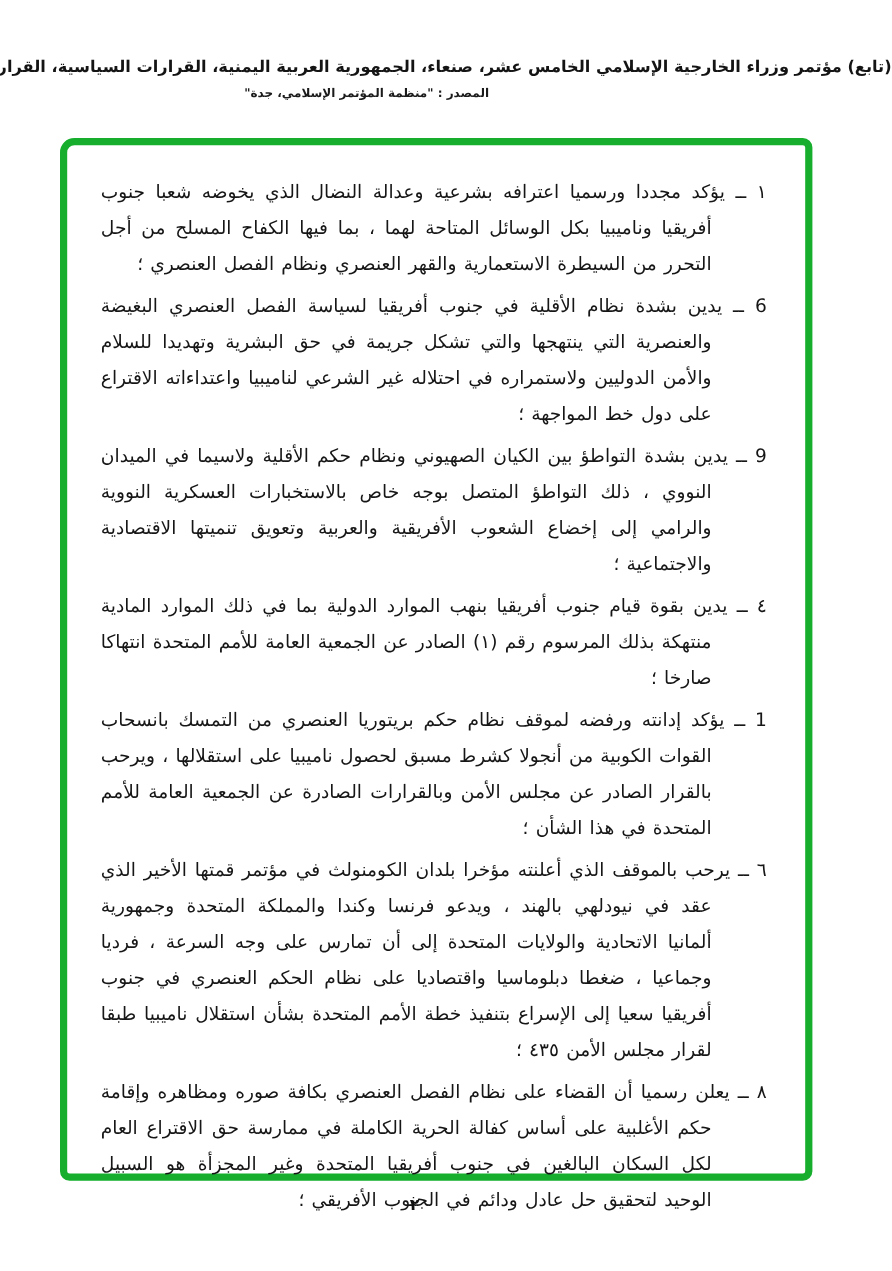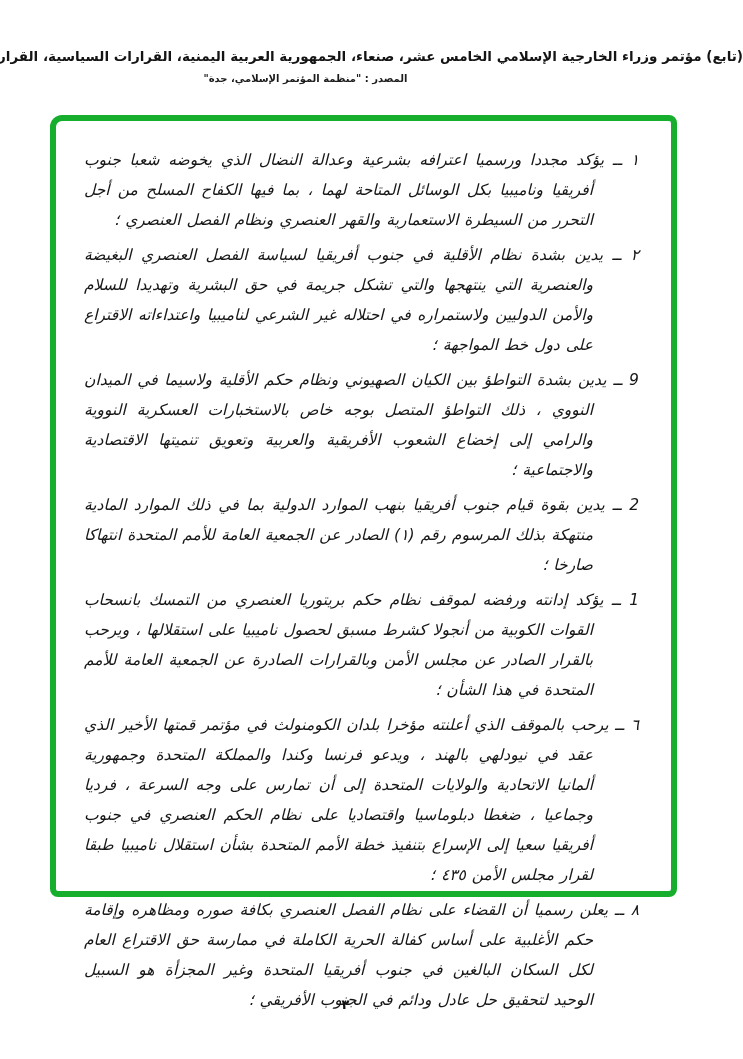--- a/index.html
+++ b/index.html
@@ -34,26 +34,25 @@
     left:-66px;
     margin-top:9px;
     font-size:10px;
     font-weight:bold;
     color:#1b1b1b;
   }
   
   .frame{
     position:absolute;
     left:50px;top:115px;
-    width:627px;height:782px;
+    width:627px;height:869px;
     box-sizing:border-box;
     border:6px solid #16ae2c;
     border-radius:12px 8px 8px 8px;
     background:#ffffff;
-    font-style:italic;
   }
   .content{
     position:absolute;
     inset:0;
     padding:24px 32px 0 28px;
     direction:rtl;
     text-align:justify;
     font-size:15.5px;
     line-height:30px;
     color:#161616;
@@ -87,25 +86,25 @@
   <div class="header">
     <div class="header-line1">(تابع) مؤتمر وزراء الخارجية الإسلامي الخامس عشر، صنعاء، الجمهورية العربية اليمنية، القرارات السياسية، القرار الرقم ١٤/١٥-س</div>
     <div class="header-line2">المصدر :  "منظمة المؤتمر الإسلامي، جدة"</div>
   </div>
 
   <div class="frame">
     <div class="content">
 
       <p class="clause"><span class="num">١ ــ</span> <span>يؤكد مجددا ورسميا اعترافه بشرعية وعدالة النضال الذي يخوضه شعبا جنوب أفريقيا وناميبيا بكل الوسائل المتاحة لهما ، بما فيها الكفاح المسلح من أجل التحرر من السيطرة الاستعمارية والقهر العنصري ونظام الفصل العنصري ؛</span></p>
 
-      <p class="clause"><span class="num">٢ ــ</span> <span>يدين بشدة نظام الأقلية في جنوب أفريقيا لسياسة الفصل العنصري البغيضة والعنصرية التي ينتهجها والتي تشكل جريمة في حق البشرية وتهديدا للسلام والأمن الدوليين ولاستمراره في احتلاله غير الشرعي لناميبيا واعتداءاته الاقتراع على دول خط المواجهة ؛</span></p>
+      <p class="clause"><span class="num">6 ــ</span> <span>يدين بشدة نظام الأقلية في جنوب أفريقيا لسياسة الفصل العنصري البغيضة والعنصرية التي ينتهجها والتي تشكل جريمة في حق البشرية وتهديدا للسلام والأمن الدوليين ولاستمراره في احتلاله غير الشرعي لناميبيا واعتداءاته الاقتراع على دول خط المواجهة ؛</span></p>
 
       <p class="clause"><span class="num">9 ــ</span> <span>يدين بشدة التواطؤ بين الكيان الصهيوني ونظام حكم الأقلية ولاسيما في الميدان النووي ، ذلك التواطؤ المتصل بوجه خاص بالاستخبارات العسكرية النووية والرامي إلى إخضاع الشعوب الأفريقية والعربية وتعويق تنميتها الاقتصادية والاجتماعية ؛</span></p>
 
-      <p class="clause"><span class="num">2 ــ</span> <span>يدين بقوة قيام جنوب أفريقيا بنهب الموارد الدولية بما في ذلك الموارد المادية منتهكة بذلك المرسوم رقم (١) الصادر عن الجمعية العامة للأمم المتحدة انتهاكا صارخا ؛</span></p>
+      <p class="clause"><span class="num">٤ ــ</span> <span>يدين بقوة قيام جنوب أفريقيا بنهب الموارد الدولية بما في ذلك الموارد المادية منتهكة بذلك المرسوم رقم (١) الصادر عن الجمعية العامة للأمم المتحدة انتهاكا صارخا ؛</span></p>
 
       <p class="clause"><span class="num">1 ــ</span> <span>يؤكد إدانته ورفضه لموقف نظام حكم بريتوريا العنصري من التمسك بانسحاب القوات الكوبية من أنجولا كشرط مسبق لحصول ناميبيا على استقلالها ، ويرحب بالقرار الصادر عن مجلس الأمن وبالقرارات الصادرة عن الجمعية العامة للأمم المتحدة في هذا الشأن ؛</span></p>
 
       <p class="clause"><span class="num">٦ ــ</span> <span>يرحب بالموقف الذي أعلنته مؤخرا بلدان الكومنولث في مؤتمر قمتها الأخير الذي عقد في نيودلهي بالهند ، ويدعو فرنسا وكندا والمملكة المتحدة وجمهورية ألمانيا الاتحادية والولايات المتحدة إلى أن تمارس على وجه السرعة ، فرديا وجماعيا ، ضغطا دبلوماسيا واقتصاديا على نظام الحكم العنصري في جنوب أفريقيا سعيا إلى الإسراع بتنفيذ خطة الأمم المتحدة بشأن استقلال ناميبيا طبقا لقرار مجلس الأمن ٤٣٥ ؛</span></p>
 
 
       <p class="clause"><span class="num">٨ ــ</span> <span>يعلن رسميا أن القضاء على نظام الفصل العنصري بكافة صوره ومظاهره وإقامة حكم الأغلبية على أساس كفالة الحرية الكاملة في ممارسة حق الاقتراع العام لكل السكان البالغين في جنوب أفريقيا المتحدة وغير المجزأة هو السبيل الوحيد لتحقيق حل عادل ودائم في الجنوب الأفريقي ؛</span></p>
 
     </div>
   </div>

